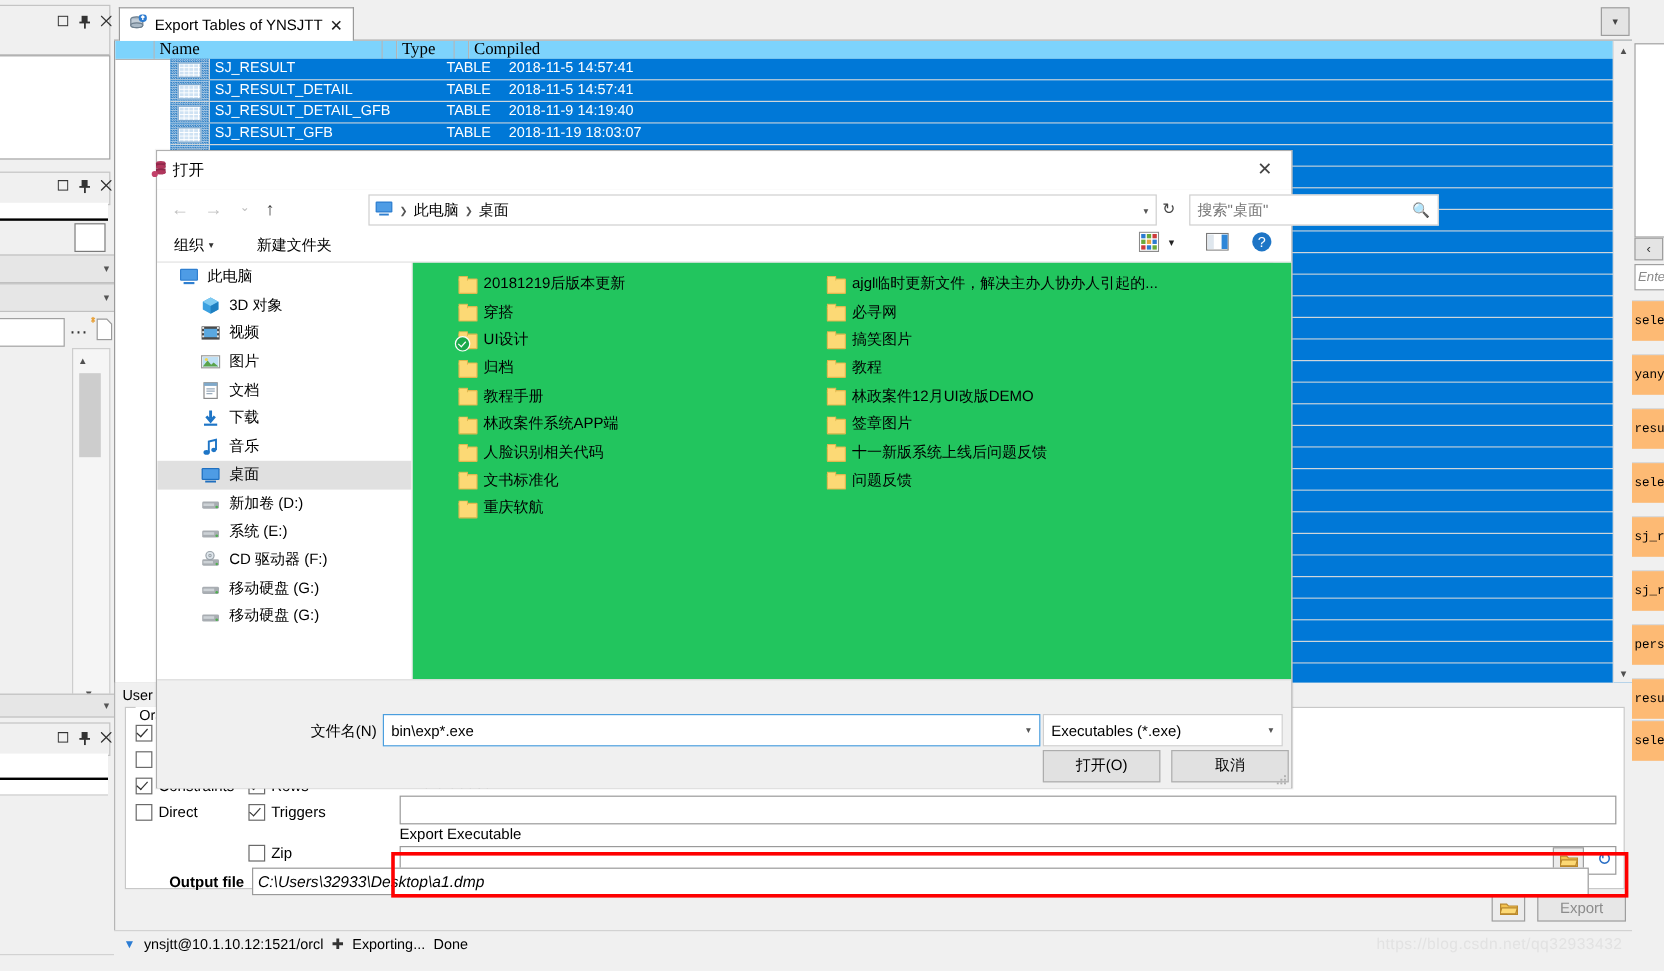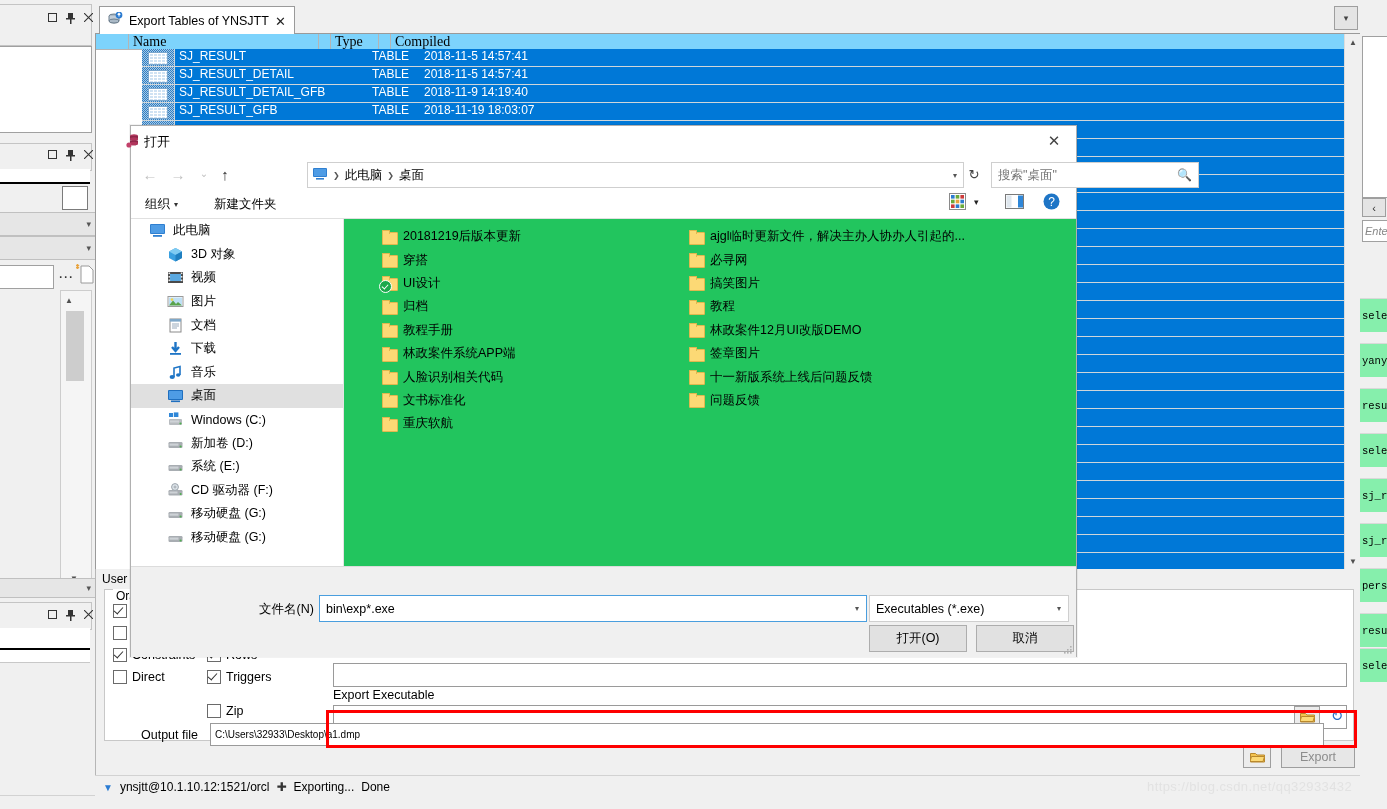--- a/index.html
+++ b/index.html
@@ -145,21 +145,21 @@
      border:1px solid #cfcfcf;display:flex;align-items:center;padding-left:6px;font-size:12.5px;}
   #filtersel .dd{position:absolute;right:7px;color:#555;font-size:8px;}
   .dlgbtn{position:absolute;width:96px;height:25px;background:#e1e1e1;border:1px solid #adadad;
      display:flex;align-items:center;justify-content:center;font-size:12.5px;}
   #grip{position:absolute;right:3px;bottom:3px;width:10px;height:10px;}
 
   
   #right-frag{position:absolute;left:1360px;top:0;width:27px;height:809px;background:#f0f0f0;overflow:hidden;}
   .frag{position:absolute;left:2px;font-family:"Liberation Mono","DejaVu Sans Mono",monospace;
      font-size:10.5px;color:#000;white-space:nowrap;}
-  .fragrow{position:absolute;left:0;width:27px;background:#86efac;border-top:1px solid #d9d9d9;height:33px;margin-top:48px;}
+  .fragrow{position:absolute;left:0;width:27px;background:#fdba74;border-top:1px solid #d9d9d9;height:33px;}
 
   #watermark{position:absolute;left:1147px;top:779px;font-size:13px;color:#e2e2e2;letter-spacing:.4px;}
 </style>
 </head>
 <body>
 
 <div id="app-bg"></div>
 
 <div class="panel-chrome" style="left:-8px;top:4px;width:98px;height:40px;"></div>
 <div class="panel-btns" style="left:48px;top:13px;">
@@ -529,23 +529,23 @@
     <div class="gbtn" style="left:1189px;top:116px;width:24px;height:20px;background:#ececec;">
       <span class="folder-ico">
         <svg width="15" height="12">
             <path d="M0.5 2.5 h5 l1.5 1.5 h7.5 v7 h-14 z" fill="#f4c34f" stroke="#b9882c"></path>
             <path d="M1.5 5.5 h13 l-1.5 5 h-13 z" fill="#fcd975" stroke="#b9882c"></path>
           </svg>
       </span>
     </div>
     <div class="abs" style="left:1222px;top:116px;width:20px;height:20px;display:flex;align-items:center;justify-content:center;color:#2b6fc5;font-size:15px;">↻</div>
 
-    <div class="fldlabel" style="left:36px;top:138px;">Output file</div>
+    <div class="fldlabel" style="left:36px;top:138px;font-weight:bold;">Output file</div>
     <div class="fld" style="left:105px;top:133px;width:1108px;height:21px;display:flex;align-items:center;padding-left:4px;">
-      <span style="font-size:10px;">C:\Users\32933\Desktop\a1.dmp</span>
+      <span style="font-size:13px;font-style:italic;">C:\Users\32933\Desktop\a1.dmp</span>
     </div>
   </div>
 
   <div class="gbtn" style="left:1147px;top:176px;width:26px;height:21px;background:#ececec;">
     <span class="folder-ico">
       <svg width="15" height="12">
           <path d="M0.5 2.5 h5 l1.5 1.5 h7.5 v7 h-14 z" fill="#f4c34f" stroke="#b9882c"></path>
           <path d="M1.5 5.5 h13 l-1.5 5 h-13 z" fill="#fcd975" stroke="#b9882c"></path>
         </svg>
     </span>
@@ -711,32 +711,20 @@
             </svg></span>
           <span>音乐</span>
         </div>
         <div class="titem l2 sel">
           <span class="tico"><svg width="17" height="15">
               <rect x="1" y="2" width="15" height="10" rx="1" fill="#1f6fbf"></rect>
               <rect x="2" y="3" width="13" height="8" fill="#4e9ce5"></rect>
               <rect x="4" y="12.5" width="9" height="1.6" fill="#1f6fbf"></rect>
             </svg></span>
           <span>桌面</span>
-        </div>
-        <div class="titem l2">
-          <span class="tico"><svg width="17" height="15">
-              <rect x="2" y="7" width="13" height="6" rx="1" fill="#b8bcc0"></rect>
-              <rect x="3" y="8.5" width="9" height="2" fill="#cfd3d7"></rect>
-              <circle cx="13.5" cy="11.5" r="1.1" fill="#4fae4f"></circle>
-              <g fill="#2f87d8">
-                <rect x="2" y="1" width="4" height="4"></rect>
-                <rect x="6.8" y="0.4" width="4.6" height="4.6"></rect>
-              </g>
-            </svg></span>
-          <span>Windows (C:)</span>
         </div>
         <div class="titem l2">
           <span class="tico"><svg width="17" height="15">
               <rect x="1.5" y="6" width="14" height="6" rx="1.2" fill="#a8adb2"></rect>
               <rect x="2.5" y="7.5" width="9" height="2.2" fill="#cdd2d6"></rect>
               <circle cx="13.6" cy="10.5" r="1.1" fill="#4fae4f"></circle>
             </svg></span>
           <span>新加卷 (D:)</span>
         </div>
         <div class="titem l2">

